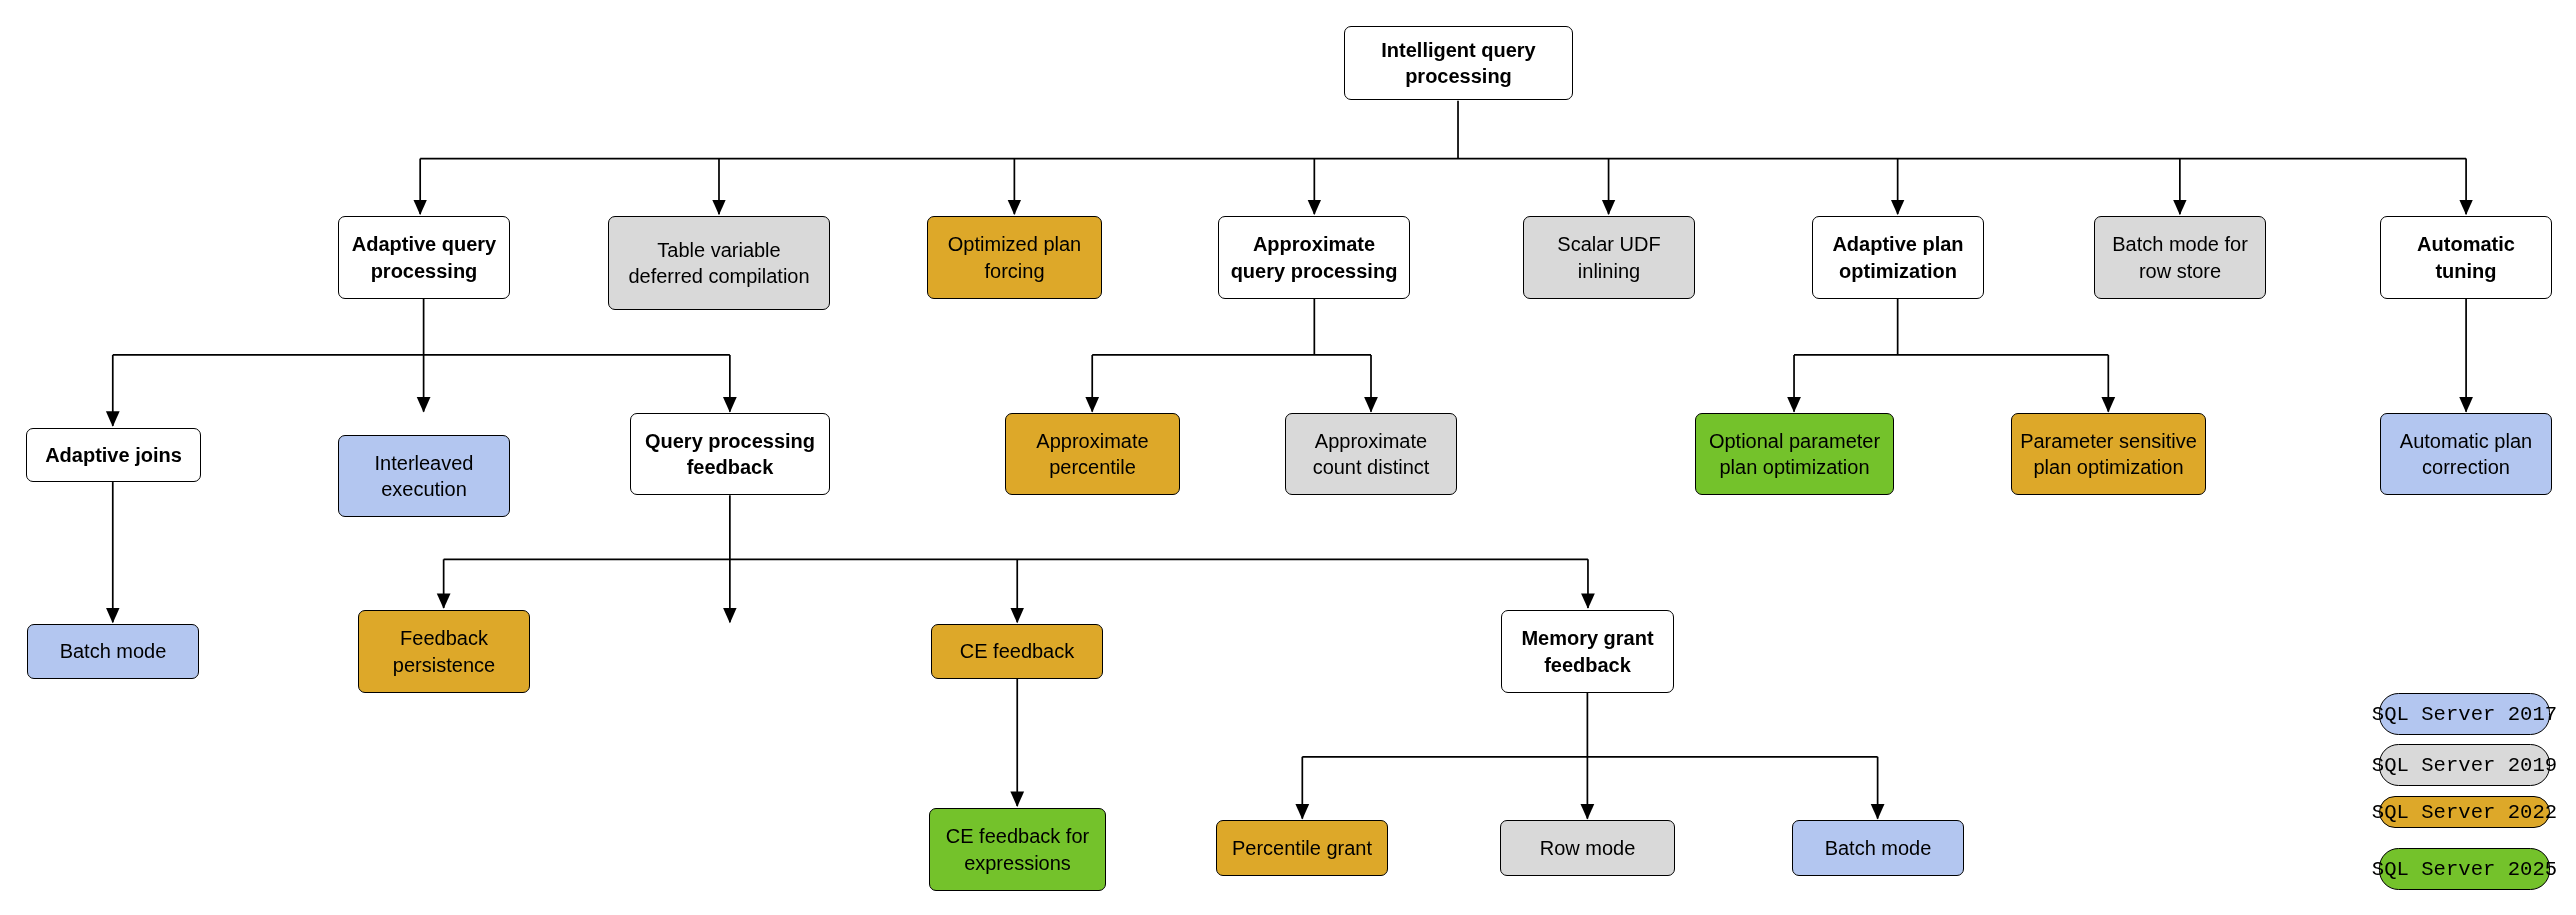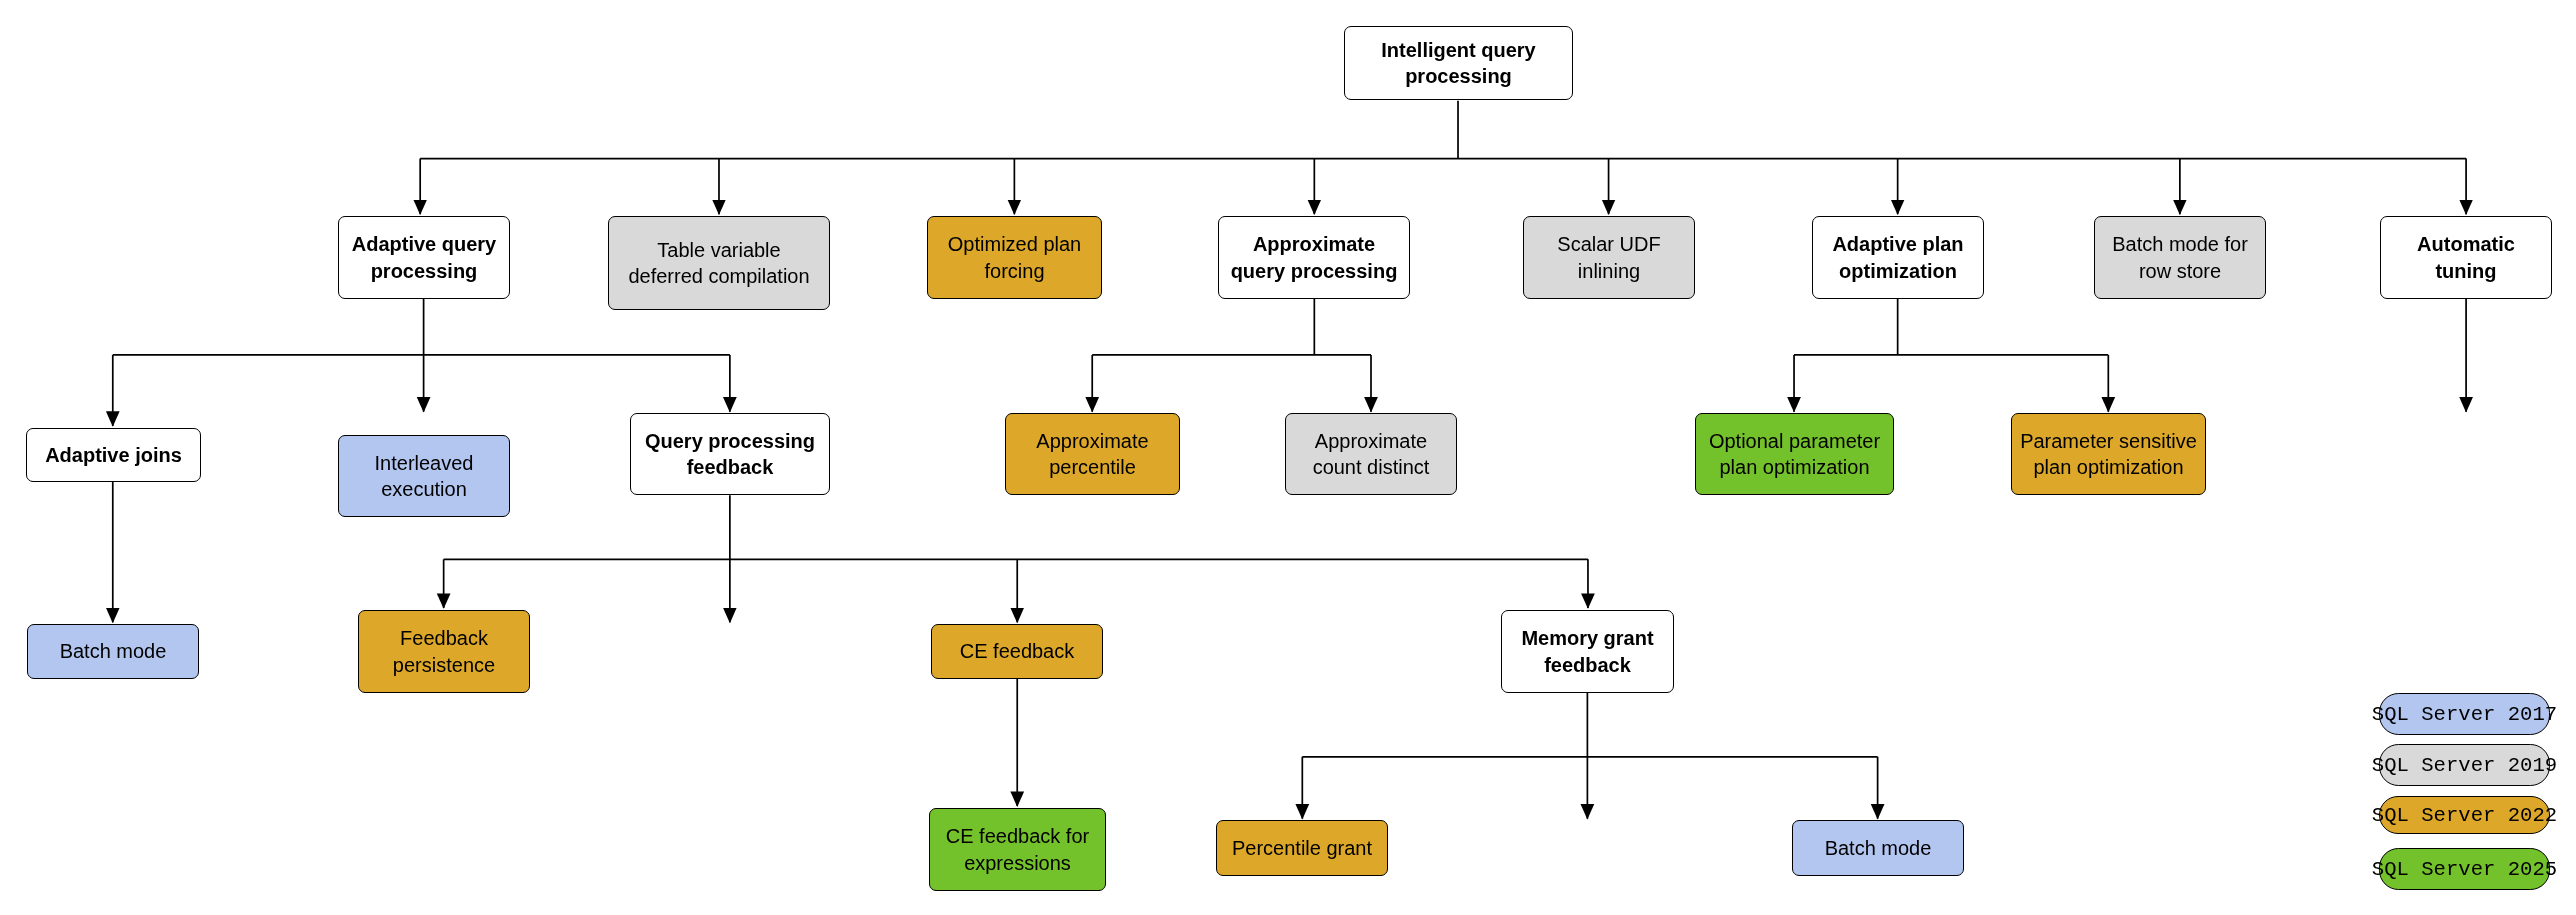--- a/index.html
+++ b/index.html
@@ -126,34 +126,37 @@
   <div class="node bold" style="left: 630px; top: 413px; width: 200px; height: 82px; background: rgb(255, 255, 255);">Query processing
 feedback</div>
   <div class="node" style="left: 1005px; top: 413px; width: 175px; height: 82px; background: rgb(221, 168, 41);">Approximate
 percentile</div>
   <div class="node" style="left: 1285px; top: 413px; width: 172px; height: 82px; background: rgb(217, 217, 217);">Approximate
 count distinct</div>
   <div class="node" style="left: 1695px; top: 413px; width: 199px; height: 82px; background: rgb(116, 194, 43);">Optional parameter
 plan optimization</div>
   <div class="node" style="left: 2011px; top: 413px; width: 195px; height: 82px; background: rgb(221, 168, 41);">Parameter sensitive
 plan optimization</div>
+  <div class="node" style="left: 2380px; top: 413px; width: 172px; height: 82px; background: rgb(179, 198, 240);">Automatic plan
+correction</div>
 
   <div class="node" style="left: 27px; top: 624px; width: 172px; height: 55px; background: rgb(179, 198, 240);">Batch mode</div>
   <div class="node" style="left: 358px; top: 610px; width: 172px; height: 83px; background: rgb(221, 168, 41);">Feedback
 persistence</div>
   <div class="node" style="left: 931px; top: 624px; width: 172px; height: 55px; background: rgb(221, 168, 41);">CE feedback</div>
   <div class="node bold" style="left: 1501px; top: 610px; width: 173px; height: 83px; background: rgb(255, 255, 255);">Memory grant
 feedback</div>
 
   <div class="node" style="left: 929px; top: 808px; width: 177px; height: 83px; background: rgb(116, 194, 43);">CE feedback for
 expressions</div>
   <div class="node" style="left: 1216px; top: 820px; width: 172px; height: 56px; background: rgb(221, 168, 41);">Percentile grant</div>
+  <div class="node" style="left: 1500px; top: 820px; width: 175px; height: 56px; background: rgb(217, 217, 217);">Row mode</div>
   <div class="node" style="left: 1792px; top: 820px; width: 172px; height: 56px; background: rgb(179, 198, 240);">Batch mode</div>
 
   <div>
     <div class="pill" style="left: 2379px; top: 693px; width: 171px; height: 42px; background: rgb(179, 198, 240);">SQL Server 2017</div>
     <div class="pill" style="left: 2379px; top: 744px; width: 171px; height: 42px; background: rgb(217, 217, 217);">SQL Server 2019</div>
-    <div class="pill" style="left: 2379px; top: 796px; width: 171px; height: 38px; background: rgb(221, 168, 41);">SQL Server 2022</div>
+    <div class="pill" style="left: 2379px; top: 796px; width: 171px; height: 32px; background: rgb(221, 168, 41);">SQL Server 2022</div>
     <div class="pill" style="left: 2379px; top: 848px; width: 171px; height: 42px; background: rgb(116, 194, 43);">SQL Server 2025</div>
   </div>
 
 </div>
 
 
 </body></html>

